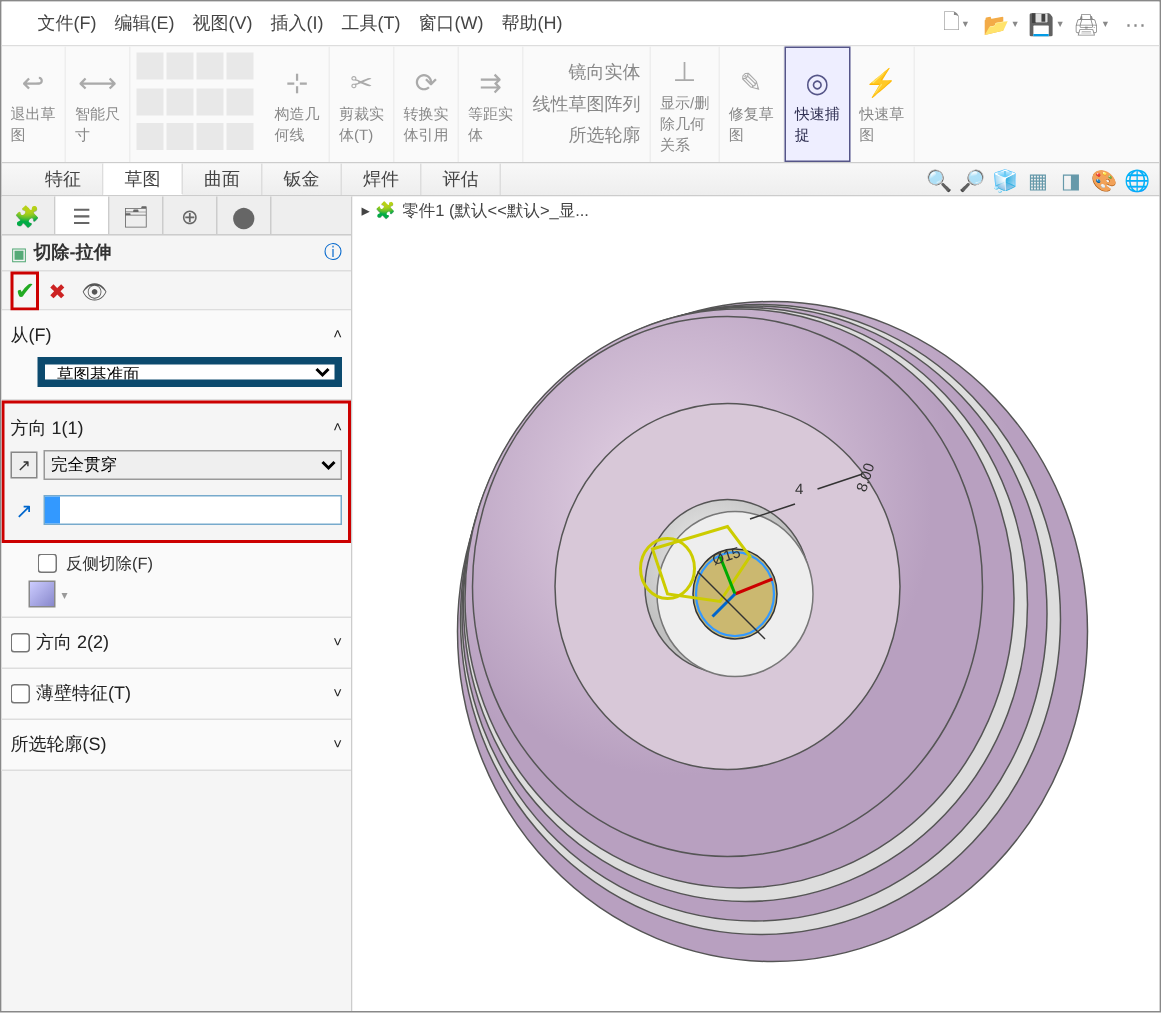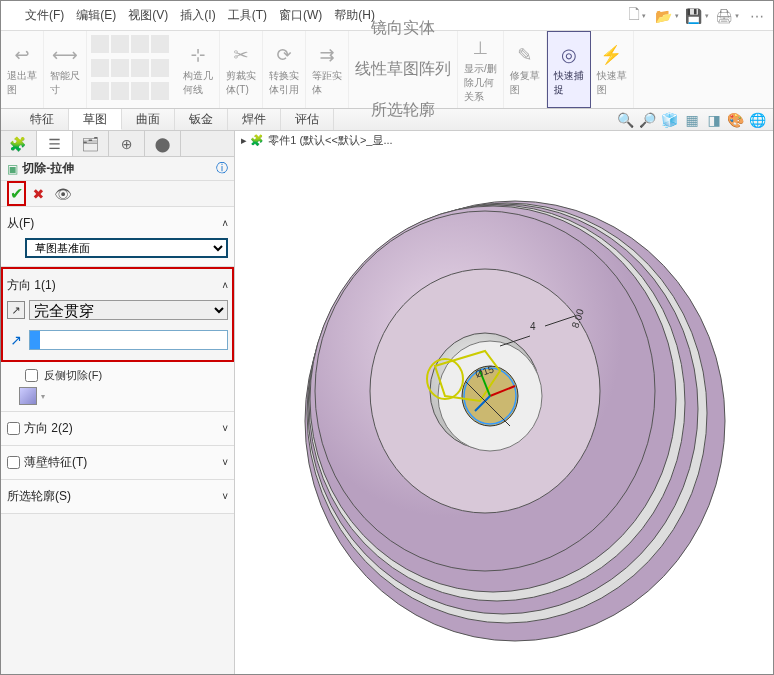--- a/index.html
+++ b/index.html
@@ -35,21 +35,21 @@
 .panel-head .help { margin-left: auto; color: #06c; cursor: pointer; }
 .panel-actions { height: 26px; display: flex; align-items: center; gap: 6px; padding: 0 6px; border-bottom: 1px solid #ddd; }
 .act-ok { color: #2a2; font-size: 16px; cursor: pointer; }
 .act-cancel { color: #c22; font-size: 14px; cursor: pointer; }
 .act-eye { color: #555; font-size: 14px; margin-left: 4px; cursor: pointer; }
 
 .prop-section { padding: 4px 6px; border-bottom: 1px solid #ddd; background: #fafafa; }
 .section-head { display: flex; align-items: center; font-size: 12px; color: #222; padding: 4px 0; cursor: pointer; }
 .section-head .chev { margin-left: auto; font-size: 10px; }
 .select-row { display: flex; align-items: center; padding: 2px 0 4px 18px; gap: 4px; }
-.select-row select, .select-row .sel-box { flex: 1; height: 20px; border: 2px solid #0c4a6e; background: #fff; font-size: 11px; padding: 0 4px; }
+.select-row select, .select-row .sel-box { flex: 1; height: 20px; border: 5px solid #0c4a6e; background: #fff; font-size: 11px; padding: 0 4px; }
 .chk-row { display: flex; align-items: center; padding: 2px 0 2px 18px; gap: 4px; font-size: 11px; }
 .chk-row input { margin-right: 2px; }
 .color-row { display: flex; align-items: center; padding: 2px 0 2px 12px; gap: 4px; }
 .color-box { width: 18px; height: 18px; background: linear-gradient(135deg,#ccf,#88c); border: 1px solid #888; }
 
 .highlight-ok { border: 2px solid #c00; padding: 1px; }
 .highlight-dir { border: 2px solid #c00; padding: 4px 4px 8px 4px; }
 .arrow-btn { width: 18px; height: 18px; border: 1px solid #888; background: #eee; display: flex; align-items: center; justify-content: center; font-size: 11px; cursor: pointer; }
 .blue-input { flex: 1; height: 20px; border: 1px solid #7ac; background: #fff; display: flex; }
 .blue-input .sel-chip { width: 10px; background: #39f; }
@@ -123,21 +123,21 @@
   <div class="ribbon-group">
       <div class="ribbon-icon">⟳</div>
       <div style="white-space:pre">转换实
 体引用</div>
     </div>
   <div class="ribbon-group">
       <div class="ribbon-icon">⇉</div>
       <div style="white-space:pre">等距实
 体</div>
     </div>
-  <div class="ribbon-group" style="align-items:center;font-size:16px;color:#888;gap:20px">
+  <div class="ribbon-group" style="align-items:flex-end;font-size:12px;color:#888;gap:4px">
     <div>镜向实体</div>
     <div>线性草图阵列</div>
     <div>所选轮廓</div>
   </div>
   <div class="ribbon-group">
       <div class="ribbon-icon">⊥</div>
       <div style="white-space:pre">显示/删
 除几何
 关系</div>
     </div>
@@ -212,21 +212,21 @@
     </div>
 
     <div class="highlight-dir">
       <div class="prop-section" style="border:0;background:transparent;padding:0">
         <div class="section-head">
           <span>方向 1(1)</span>
           <span class="chev">˄</span>
         </div>
         <div class="dir-row">
           <div class="arrow-btn">↗</div>
-          <select style="flex:1;height:20px;border:1px solid #999;font-size:15px">
+          <select style="flex:1;height:20px;border:1px solid #999;font-size:11px">
             <option>完全贯穿</option>
           </select>
         </div>
         <div class="dir-row" style="margin-top:6px">
           <div style="width:18px;color:#06c;font-size:14px;text-align:center">↗</div>
           <div class="blue-input">
               <div class="sel-chip"></div>
             </div>
         </div>
       </div>

